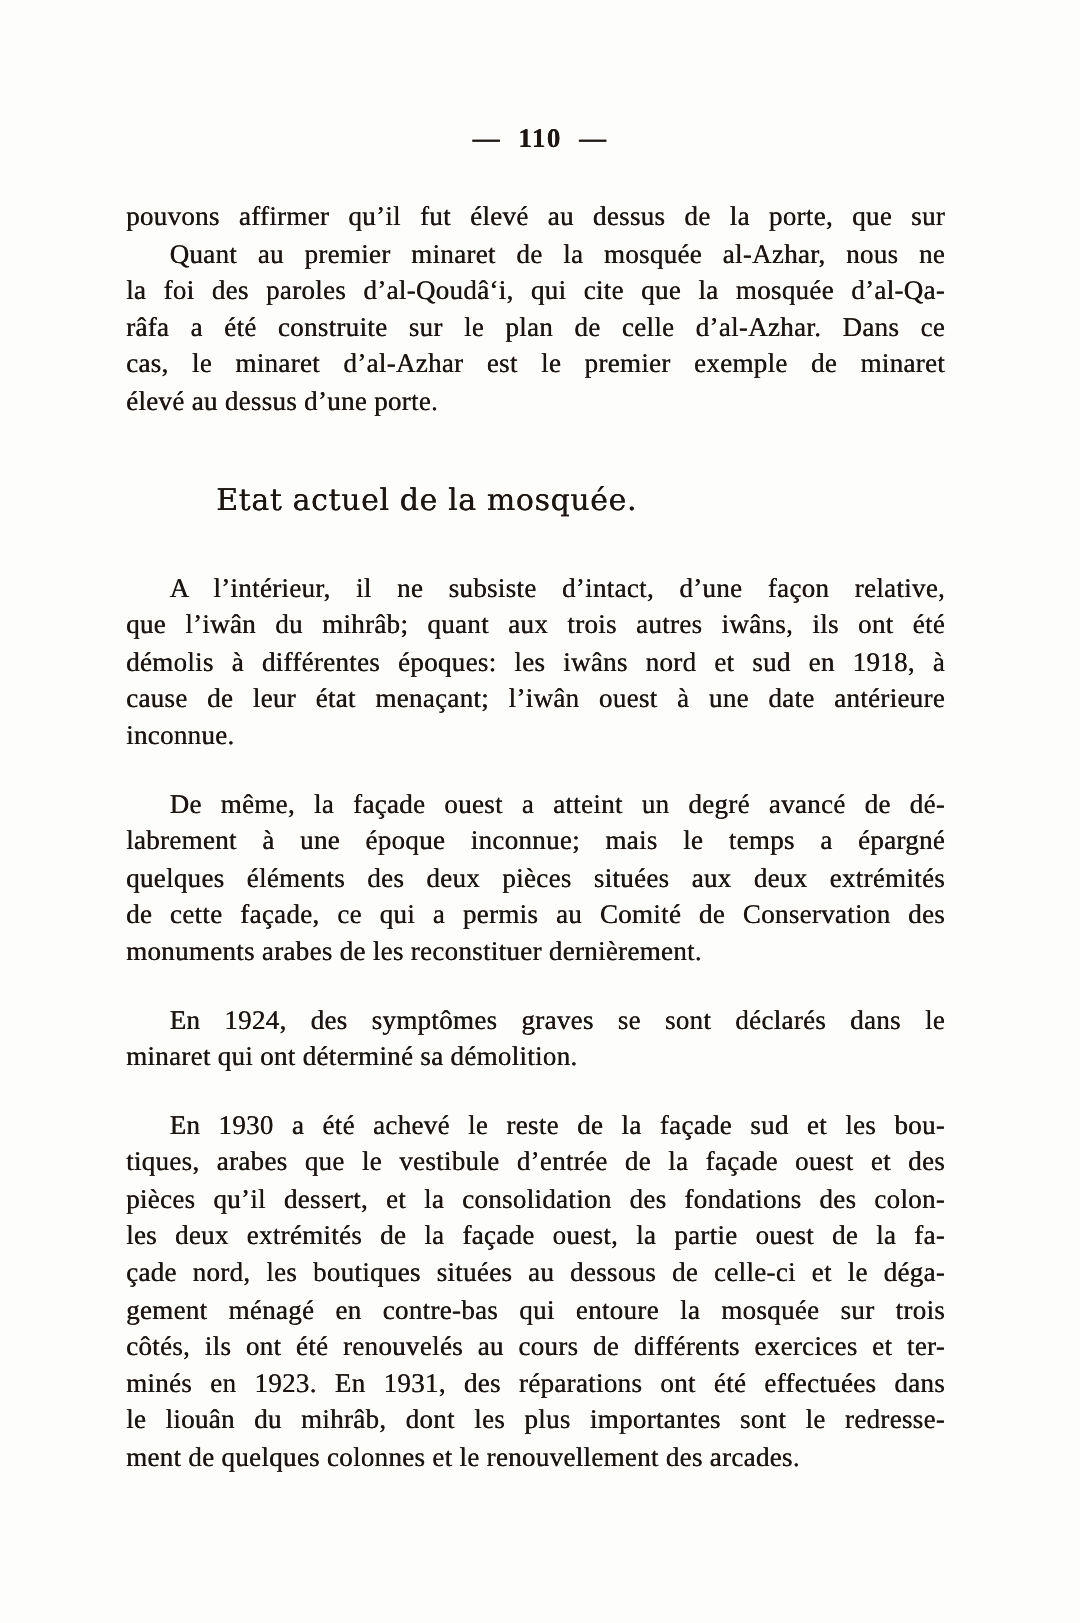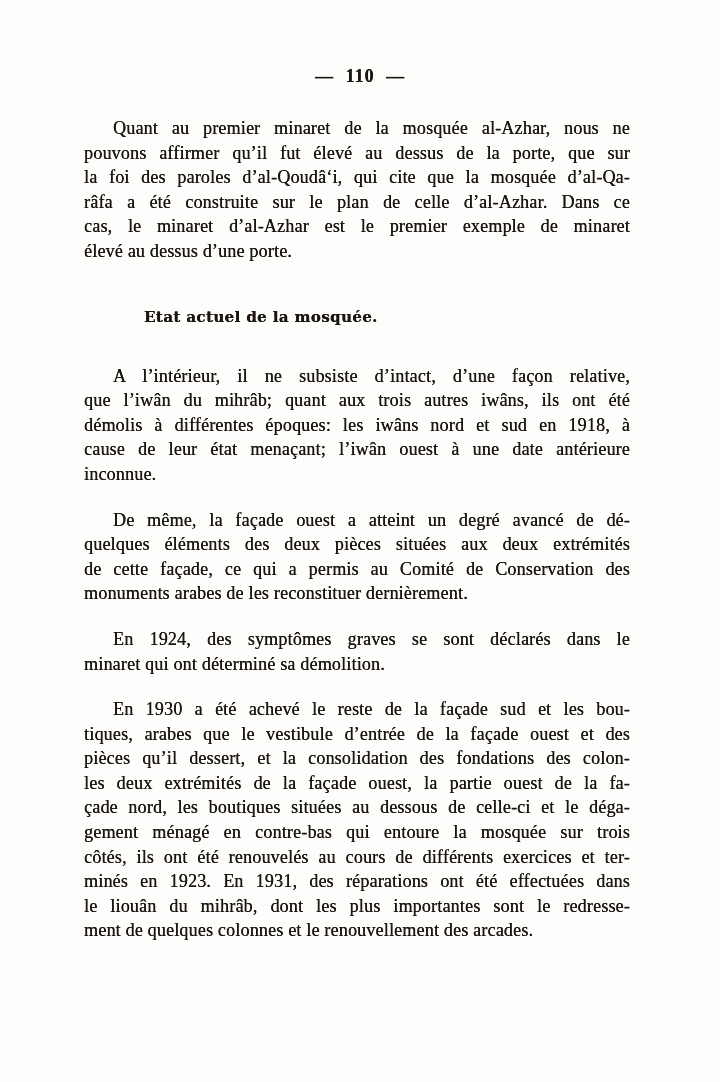--- a/index.html
+++ b/index.html
@@ -17,21 +17,21 @@
     width: 720px;
     height: 1082px;
     margin: 0 auto;
     background: var(--paper);
     overflow: hidden;
     font-family: "Liberation Serif", "DejaVu Serif", serif;
     color: var(--ink);
     text-shadow: 0.25px 0 0 currentColor; 
   }
   .page-number {
-    margin-top: 64px;
+    margin-top: 80px;
     text-align: center;
     font-size: 18px;
     font-weight: bold;
     line-height: 24px;
     letter-spacing: 1px;
     word-spacing: 6px;
   }
   .content {
     margin: 28px 90px 0 84px; 
     font-size: 18px;
@@ -42,50 +42,51 @@
   .line {
     text-align: justify;
     text-align-last: justify;
     letter-spacing: 0.2px;
   }
   .line.first { text-indent: 29px; }
   .line.last { text-align-last: left; }
   .section-heading {
     margin: 43px 0 37px 60px;
     font-family: "DejaVu Serif", serif;
-    font-weight: bold;
-    font-size: 15px;
+    font-weight: normal;
+    font-size: 20px;
     letter-spacing: 0.4px;
     line-height: 20px;
   }
 </style>
 </head>
 <body>
 
 <div class="page">
   <div class="page-number">— 110 —</div>
   <div class="content" id="content">
       <div class="paragraph">
+        <div class="line">pouvons affirmer qu’il fut élevé au dessus de la porte, que sur</div>
         <div class="line first">Quant au premier minaret de la mosquée al-Azhar, nous ne</div>
-        <div class="line">pouvons affirmer qu’il fut élevé au dessus de la porte, que sur</div>
         <div class="line">la foi des paroles d’al-Qoudâ‘i, qui cite que la mosquée d’al-Qa-</div>
         <div class="line">râfa a été construite sur le plan de celle d’al-Azhar.  Dans ce</div>
         <div class="line">cas, le minaret d’al-Azhar est le premier exemple de minaret</div>
         <div class="line last">élevé au dessus d’une porte.</div>
       </div>
       <div class="section-heading">Etat actuel de la mosquée.</div>
       <div class="paragraph">
         <div class="line first">A l’intérieur, il ne subsiste d’intact, d’une façon relative,</div>
         <div class="line">que l’iwân du mihrâb; quant aux trois autres iwâns, ils ont été</div>
         <div class="line">démolis à différentes époques: les iwâns nord et sud en 1918, à</div>
         <div class="line">cause de leur état menaçant; l’iwân ouest à une date antérieure</div>
         <div class="line last">inconnue.</div>
       </div>
       <div class="paragraph">
         <div class="line first">De même, la façade ouest a atteint un degré avancé de dé-</div>
+        <div class="line">labrement à une époque inconnue; mais le temps a épargné</div>
         <div class="line">quelques éléments des deux pièces situées aux deux extrémités</div>
         <div class="line">de cette façade, ce qui a permis au Comité de Conservation des</div>
         <div class="line last">monuments arabes de les reconstituer dernièrement.</div>
       </div>
       <div class="paragraph">
         <div class="line first">En 1924, des symptômes graves se sont déclarés  dans  le</div>
         <div class="line last">minaret qui ont déterminé sa démolition.</div>
       </div>
       <div class="paragraph">
         <div class="line first">En 1930 a été achevé le reste de la façade sud et les bou-</div>

